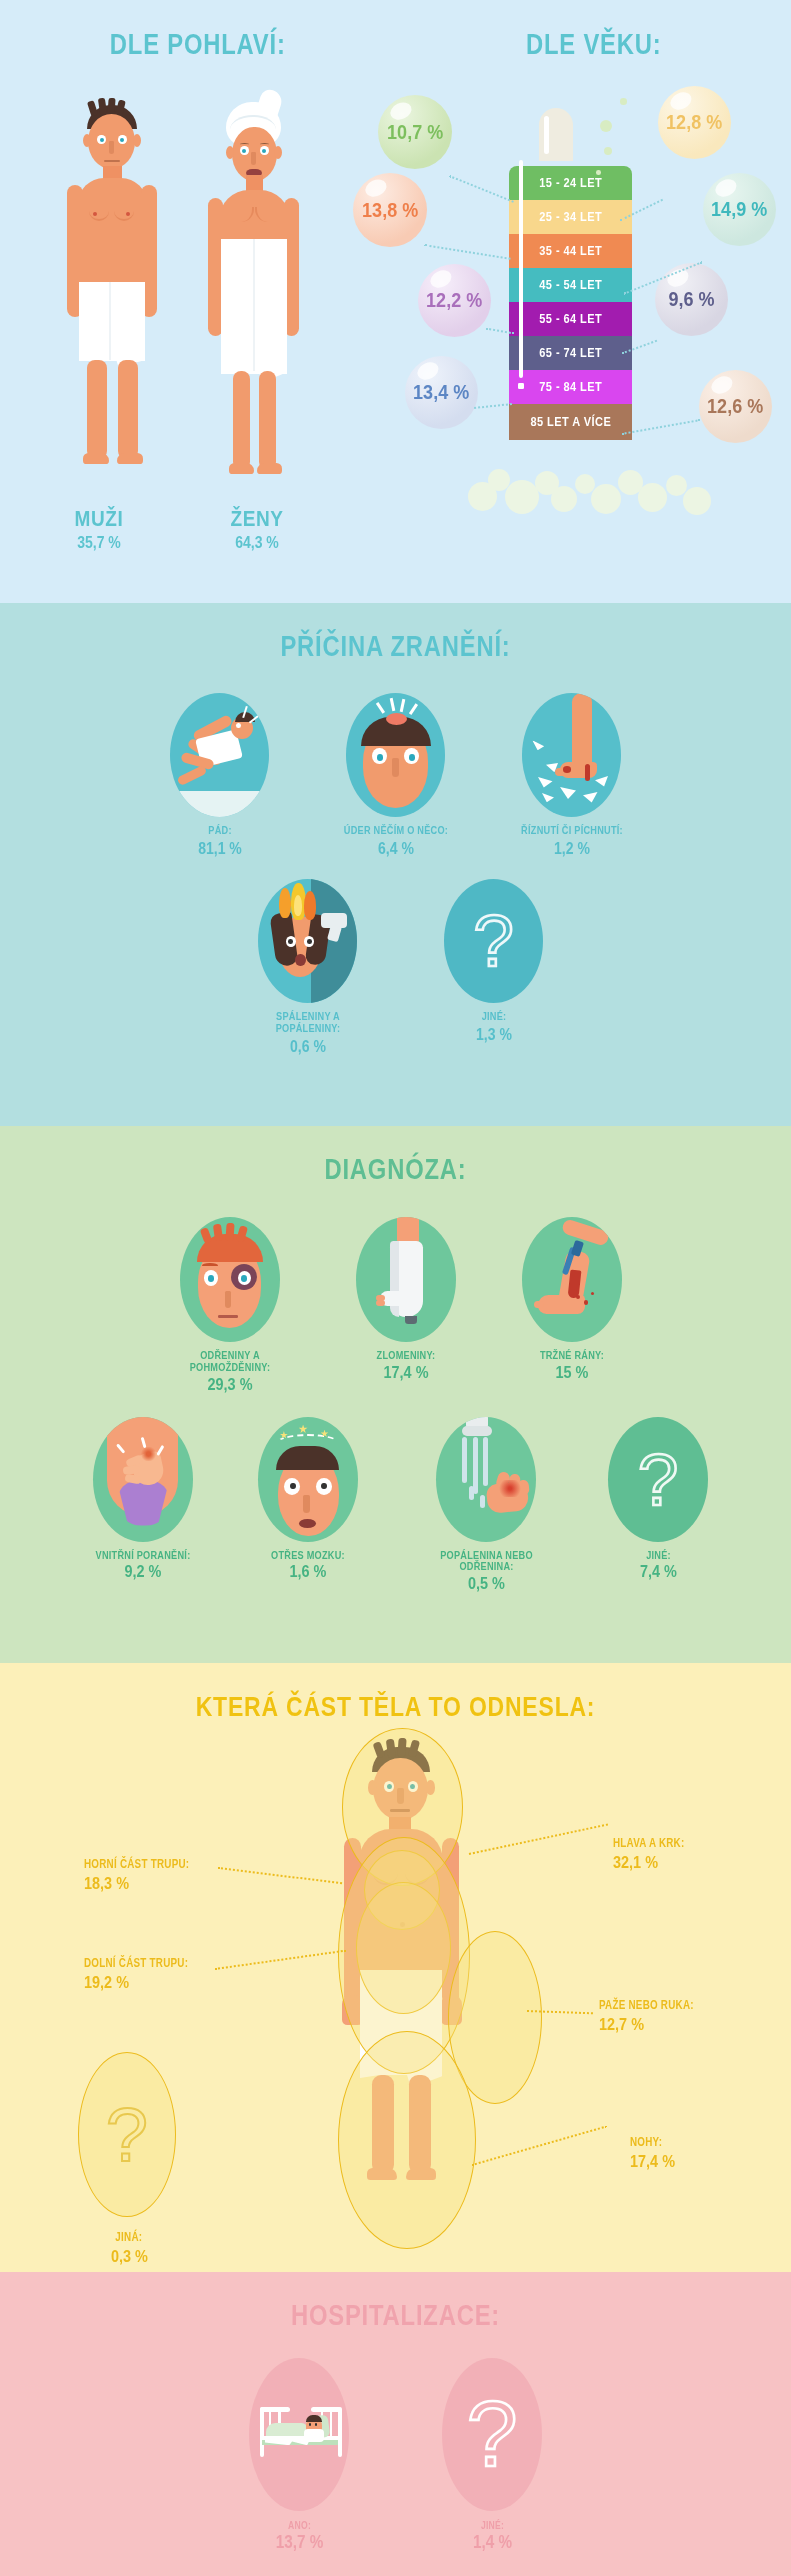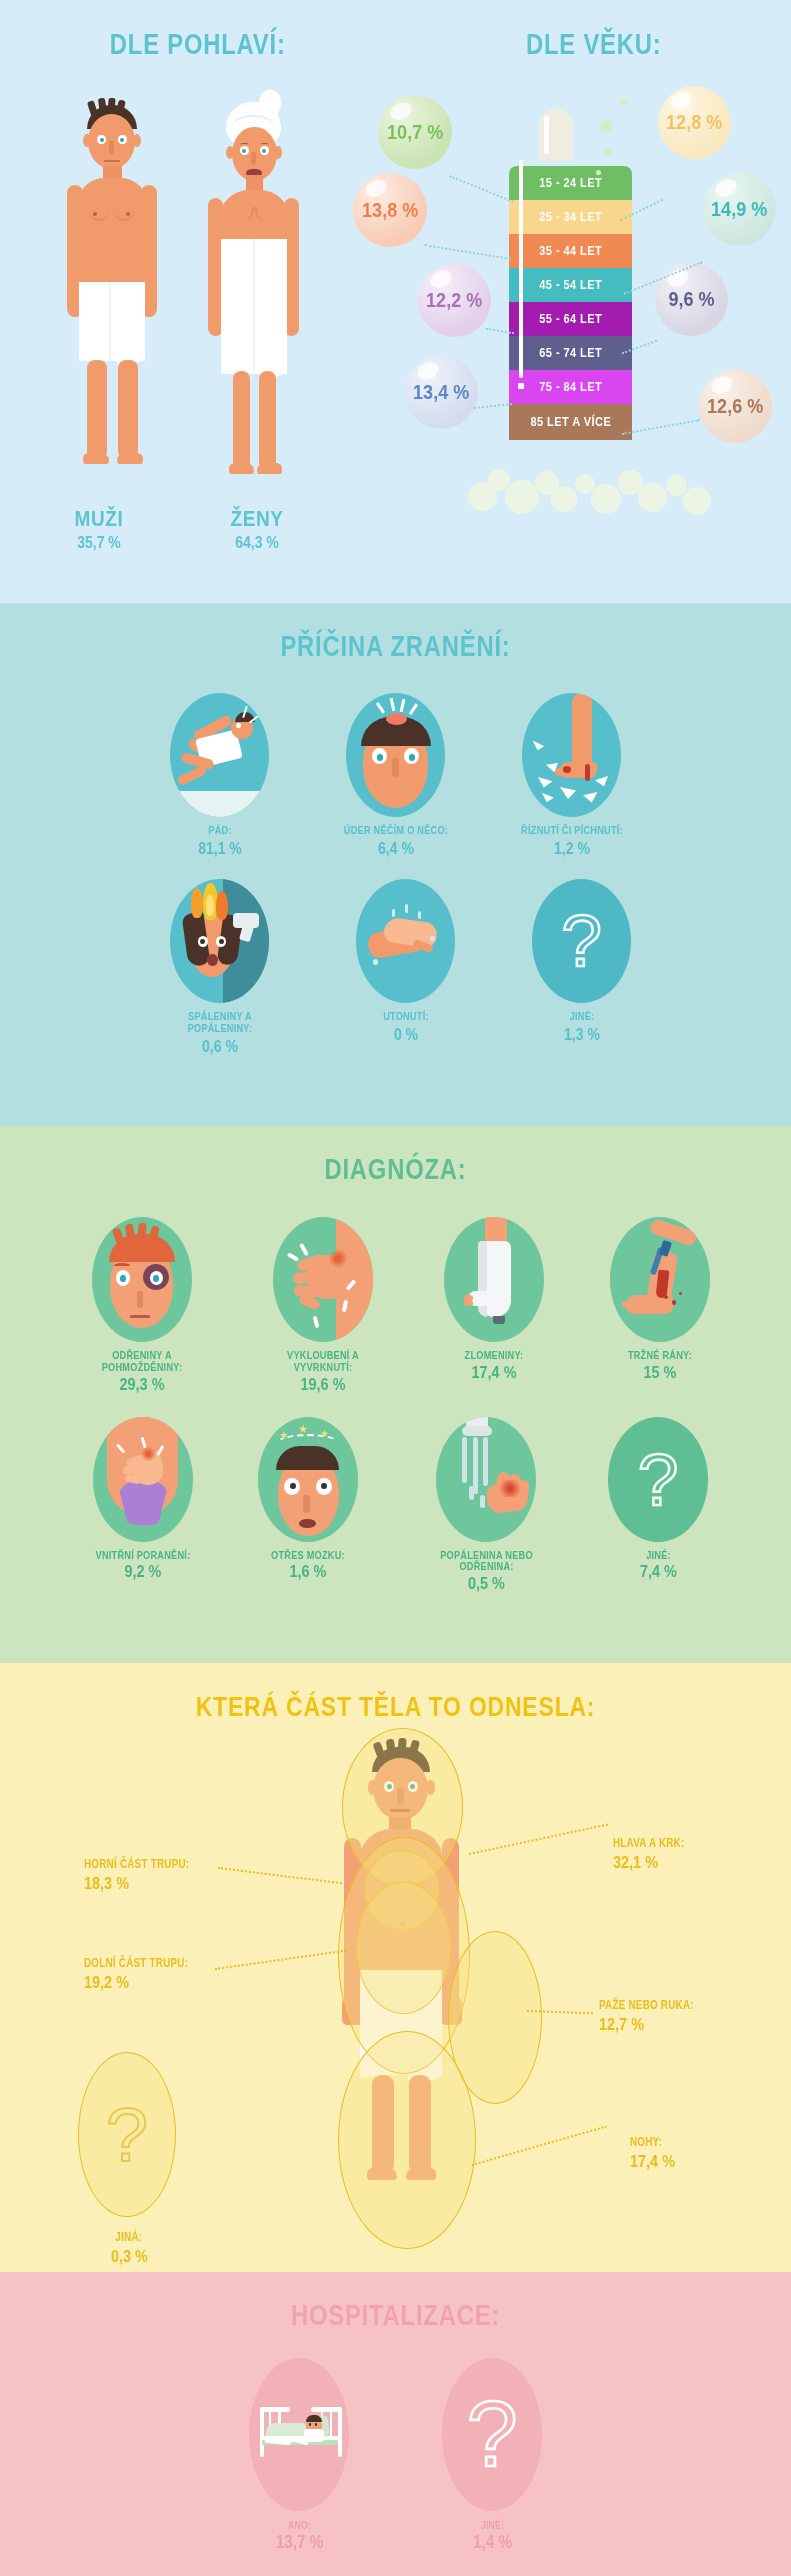--- a/index.html
+++ b/index.html
@@ -369,34 +369,20 @@
           <div style="position:absolute;left:71px;top:46px;width:10.5px;height:16px;background:#e8eef0;border-radius:2.6px;transform:rotate(16deg)"></div>
           <div style="position:absolute;left:21px;top:9.2px;width:12px;height:30px;background:#f59f2b;border-radius:50% 50% 40% 40%"></div>
           <div style="position:absolute;left:33px;top:4px;width:14.5px;height:37px;background:#f5c72b;border-radius:50% 50% 40% 40%"></div>
           <div style="position:absolute;left:46px;top:12px;width:12px;height:29px;background:#ef7a2b;border-radius:50% 50% 40% 40%"></div>
           <div style="position:absolute;left:36px;top:16px;width:8px;height:21px;background:#fde27a;border-radius:50% 50% 40% 40%"></div>
         </div>
         <div class="cap">SPÁLENINY A POPÁLENINY:</div>
         <div class="pct">0,6 %</div>
       </div>
 
-      <div class="cell" style="width:132px">
-        <div class="oval" style="background:#56bfcb">
-          <div style="position:absolute;left:12px;top:50px;width:57px;height:26px;background:#f19b6d;border-radius:13px 16px 12px 12px;transform:rotate(-10deg)"></div>
-          <div style="position:absolute;left:28px;top:41px;width:53px;height:25px;background:#f8b890;border-radius:14.5px 13px 10.5px 10.5px;transform:rotate(8deg)"></div>
-          <div style="position:absolute;left:57px;top:63px;width:20px;height:8px;background:#f19b6d;border-radius:5.3px;transform:rotate(22deg)"></div>
-          <div style="position:absolute;left:36px;top:30px;width:3.3px;height:8px;background:#cfeaf0;border-radius:2px"></div>
-          <div style="position:absolute;left:49px;top:25px;width:3.3px;height:9.2px;background:#cfeaf0;border-radius:2px"></div>
-          <div style="position:absolute;left:62px;top:32px;width:3.3px;height:8px;background:#cfeaf0;border-radius:2px"></div>
-          <div style="position:absolute;left:74px;top:57px;width:4.6px;height:4.6px;background:#cfeaf0;border-radius:50%"></div>
-          <div style="position:absolute;left:17px;top:80px;width:5.3px;height:5.3px;background:#cfeaf0;border-radius:50%"></div>
-        </div>
-        <div class="cap">UTONUTÍ:</div>
-        <div class="pct">0 %</div>
-      </div>
 
       <div class="cell" style="width:132px">
         <div class="oval" style="background:#4fb8c5">
           <div class="qmark" style="line-height:124px">?</div>
         </div>
         <div class="cap">JINÉ:</div>
         <div class="pct">1,3 %</div>
       </div>
     </div>
   </div>
@@ -419,38 +405,20 @@
           <div style="position:absolute;left:58px;top:54px;width:13px;height:14px;background:#fff;border-radius:50%"></div>
           <div style="position:absolute;left:61px;top:58px;width:6px;height:6.6px;background:#2aa8bd;border-radius:50%"></div>
           <div style="position:absolute;left:22.4px;top:46px;width:16px;height:5.3px;border-top:3.3px solid #c9522c;border-radius:50%"></div>
           <div style="position:absolute;left:45px;top:74px;width:6.6px;height:17px;background:#e08a5e;border-radius:2px 2px 4px 4px"></div>
           <div style="position:absolute;left:38px;top:98px;width:20px;height:2.6px;background:#b45a4a;border-radius:1.3px"></div>
         </div>
         <div class="cap">ODŘENINY A POHMOŽDĚNINY:</div>
         <div class="pct">29,3 %</div>
       </div>
 
-      <div class="cell" style="width:142px">
-        <div class="oval">
-          <div style="position:absolute;right:0;top:0;width:37px;height:125px;background:#f4a077;border-radius:0 50px 50px 0"></div>
-          <div style="position:absolute;left:34px;top:38px;width:42px;height:44px;background:#f4a077;border-radius:12px 10.5px 18.5px 18.5px"></div>
-          <div style="position:absolute;left:24px;top:41px;width:24px;height:10.5px;background:#f4a077;border-radius:6px;transform:rotate(-18deg)"></div>
-          <div style="position:absolute;left:20px;top:55px;width:25px;height:10.5px;background:#f4a077;border-radius:6px;transform:rotate(-6deg)"></div>
-          <div style="position:absolute;left:21px;top:69px;width:24px;height:10.5px;background:#f4a077;border-radius:6px;transform:rotate(8deg)"></div>
-          <div style="position:absolute;left:26px;top:80px;width:21px;height:10px;background:#f4a077;border-radius:5.3px;transform:rotate(22deg)"></div>
-          <div style="position:absolute;left:55px;top:32px;width:20px;height:18.5px;background:radial-gradient(circle,#e2643a 20%,rgba(226,100,58,0) 70%)"></div>
-          <div style="position:absolute;left:29px;top:26px;width:4px;height:13px;background:#fff;border-radius:2px;transform:rotate(-30deg)"></div>
-          <div style="position:absolute;left:18.5px;top:34px;width:4px;height:12px;background:#fff;border-radius:2px;transform:rotate(-60deg)"></div>
-          <div style="position:absolute;left:76px;top:62px;width:4px;height:12px;background:#fff;border-radius:2px;transform:rotate(40deg)"></div>
-          <div style="position:absolute;left:70px;top:83px;width:4px;height:12px;background:#fff;border-radius:2px;transform:rotate(12deg)"></div>
-          <div style="position:absolute;left:41px;top:99px;width:4px;height:12px;background:#fff;border-radius:2px;transform:rotate(-14deg)"></div>
-        </div>
-        <div class="cap">VYKLOUBENÍ A VYVRKNUTÍ:</div>
-        <div class="pct">19,6 %</div>
-      </div>
 
       <div class="cell" style="width:132px">
         <div class="oval">
           <div style="position:absolute;left:41px;top:0;width:22.4px;height:28px;background:#f4a077;border-radius:0 0 5.3px 5.3px"></div>
           <div style="position:absolute;left:34px;top:24px;width:33px;height:76px;background:#f4f6f7;border-radius:6.6px 6.6px 16px 16px"></div>
           <div style="position:absolute;left:34px;top:24px;width:9.2px;height:76px;background:#e1e6e9;border-radius:6.6px 0 0 16px"></div>
           <div style="position:absolute;left:24px;top:74px;width:20px;height:14.5px;background:#f4f6f7;border-radius:9.2px 0 0 9.2px"></div>
           <div style="position:absolute;left:20px;top:78px;width:9.2px;height:6px;background:#f4a077;border-radius:3.3px"></div>
           <div style="position:absolute;left:20px;top:83px;width:9.2px;height:6px;background:#f4a077;border-radius:3.3px"></div>
           <div style="position:absolute;left:49px;top:99px;width:12px;height:8px;background:#5d6b72;border-radius:0 0 3.3px 3.3px"></div>

